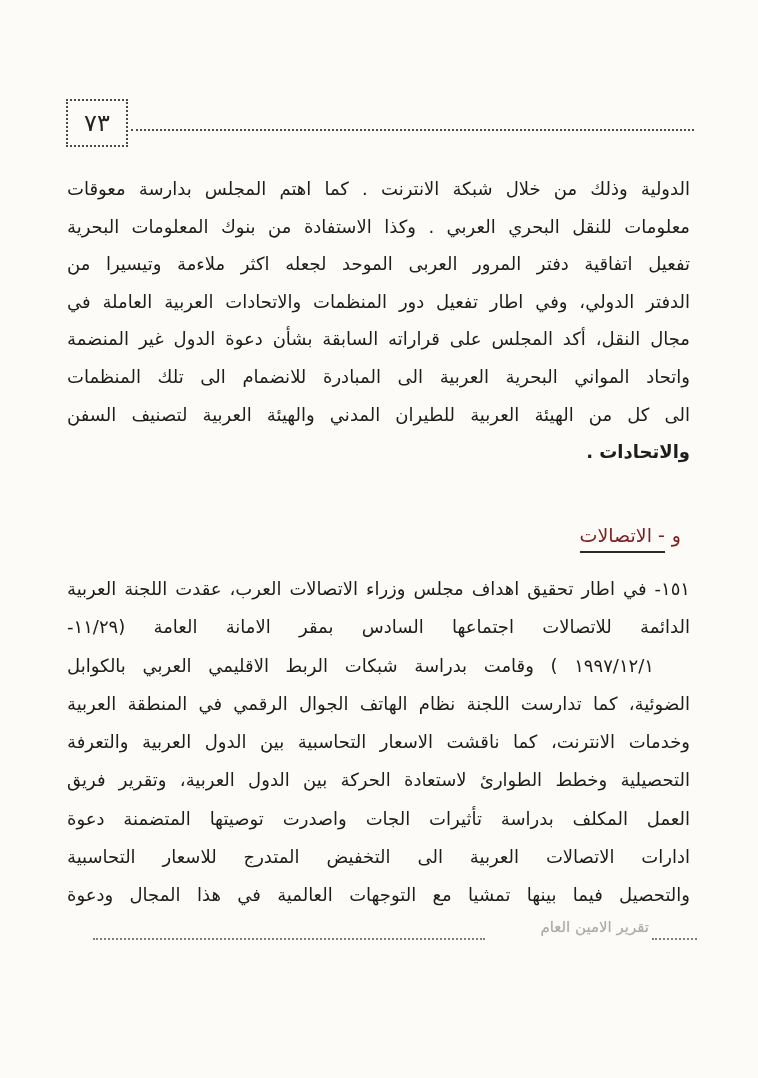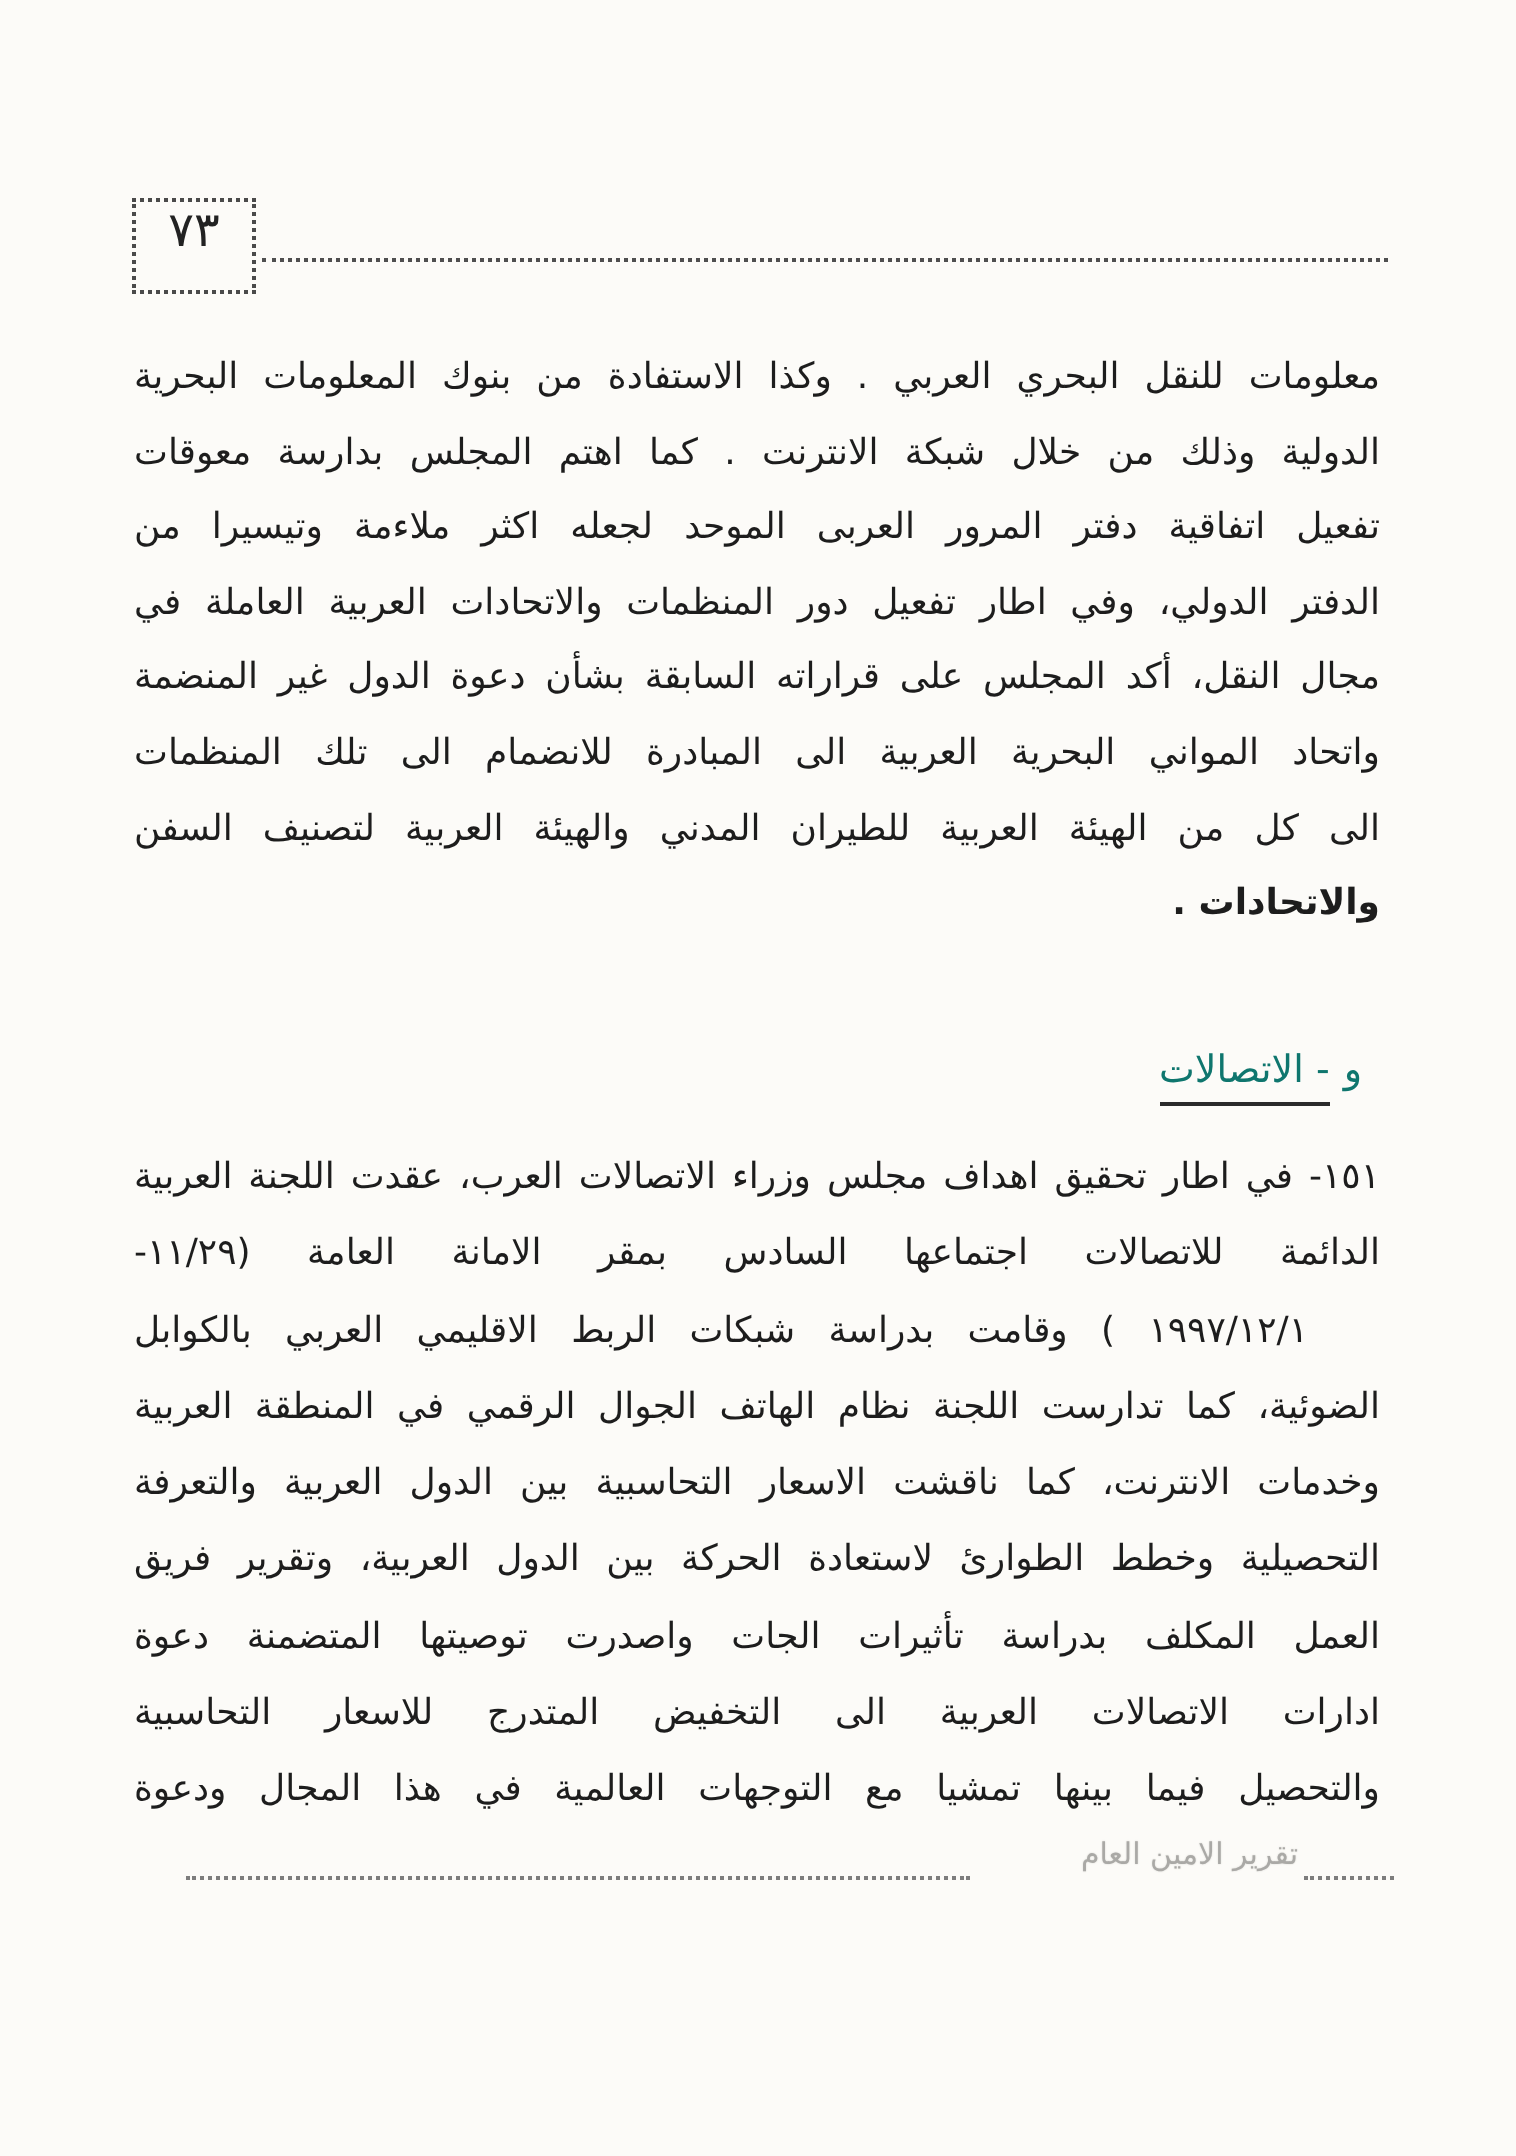--- a/index.html
+++ b/index.html
@@ -18,20 +18,21 @@
 
   
   .pagenum-box {
     position: absolute;
     left: 66px;
     top: 99px;
     width: 58px;
     height: 44px;
     border: 2px dotted #4a4a4a;
     display: flex;
+    align-items: center;
     justify-content: center;
     font-size: 24px;
     color: #222;
     background: #fcfbf8;
   }
   .top-rule {
     position: absolute;
     left: 131px;
     top: 119px;
     width: 563px;
@@ -67,21 +68,21 @@
     padding-right: 36px;
   }
 
   
   .section-heading {
     position: absolute;
     top: 524px;
     right: 77px;
     direction: rtl;
     font-size: 19px;
-    color: #0f766e;
+    color: #7f1d1d;
     white-space: nowrap;
   }
   .section-heading .h-prefix {
     margin-left: 7px;
   }
   .section-heading .h-title {
     display: inline-block;
     border-bottom: 2px solid #2b2b2b;
     padding-bottom: 5px;
   }
@@ -119,22 +120,22 @@
 </head>
 <body>
 
 <div class="pagenum-box">
   <span>٧٣</span>
 </div>
 
 <div class="top-rule"></div>
 
 <div class="text-col para-top">
+  <div class="tline">الدولية وذلك من خلال شبكة  الانترنت . كما اهتم المجلس بدارسة معوقات</div>
   <div class="tline">معلومات للنقل البحري العربي . وكذا الاستفادة من  بنوك المعلومات البحرية</div>
-  <div class="tline">الدولية وذلك من خلال شبكة  الانترنت . كما اهتم المجلس بدارسة معوقات</div>
   <div class="tline">تفعيل اتفاقية دفتر المرور العربى الموحد لجعله اكثر ملاءمة وتيسيرا من</div>
   <div class="tline">الدفتر الدولي، وفي اطار تفعيل دور المنظمات والاتحادات العربية العاملة في</div>
   <div class="tline">مجال النقل، أكد المجلس على قراراته السابقة بشأن دعوة الدول غير المنضمة</div>
   <div class="tline">واتحاد المواني البحرية العربية الى المبادرة للانضمام الى تلك المنظمات</div>
   <div class="tline">الى كل من الهيئة العربية للطيران المدني والهيئة العربية لتصنيف السفن</div>
   <div class="tline align-end">والاتحادات .</div>
 </div>
 
 <div class="section-heading">
   <span class="h-prefix">و</span><span class="h-title">- الاتصالات</span>

